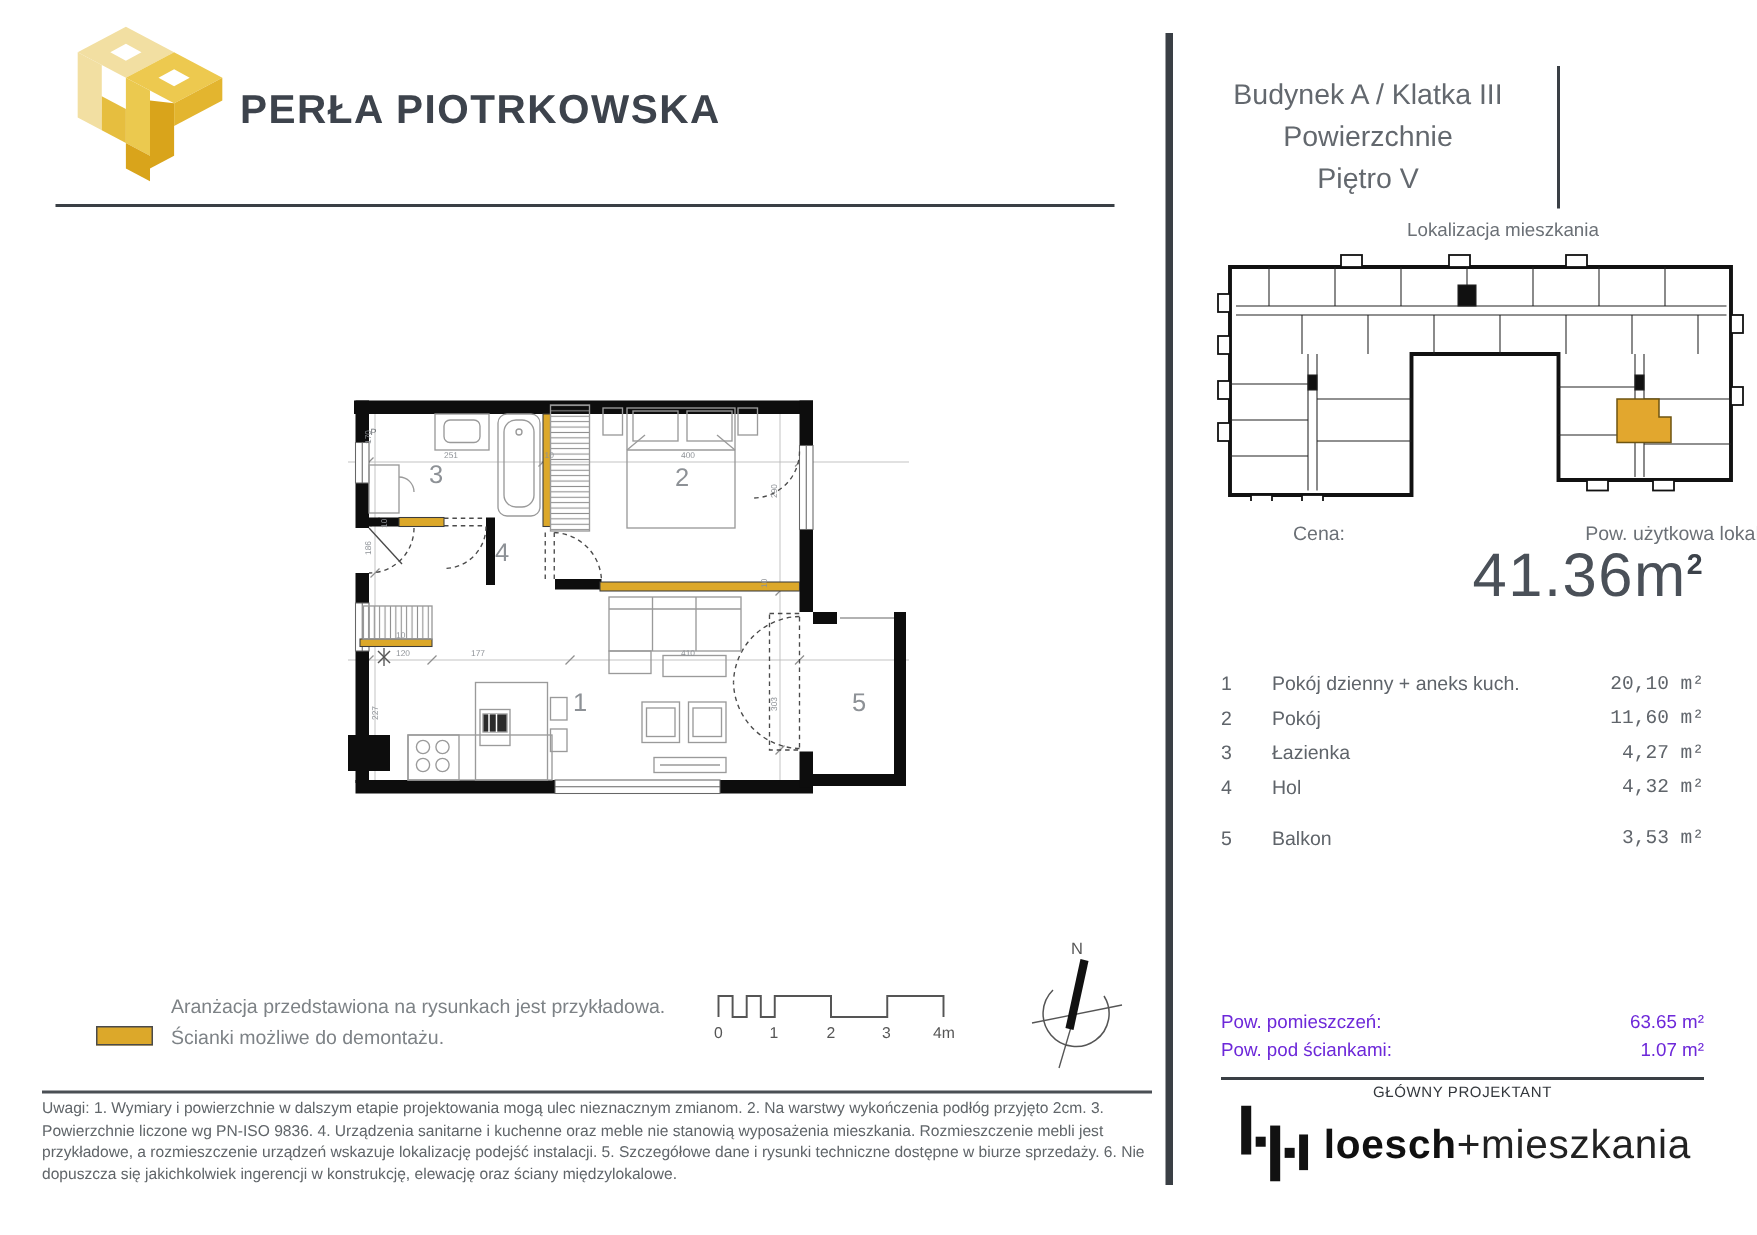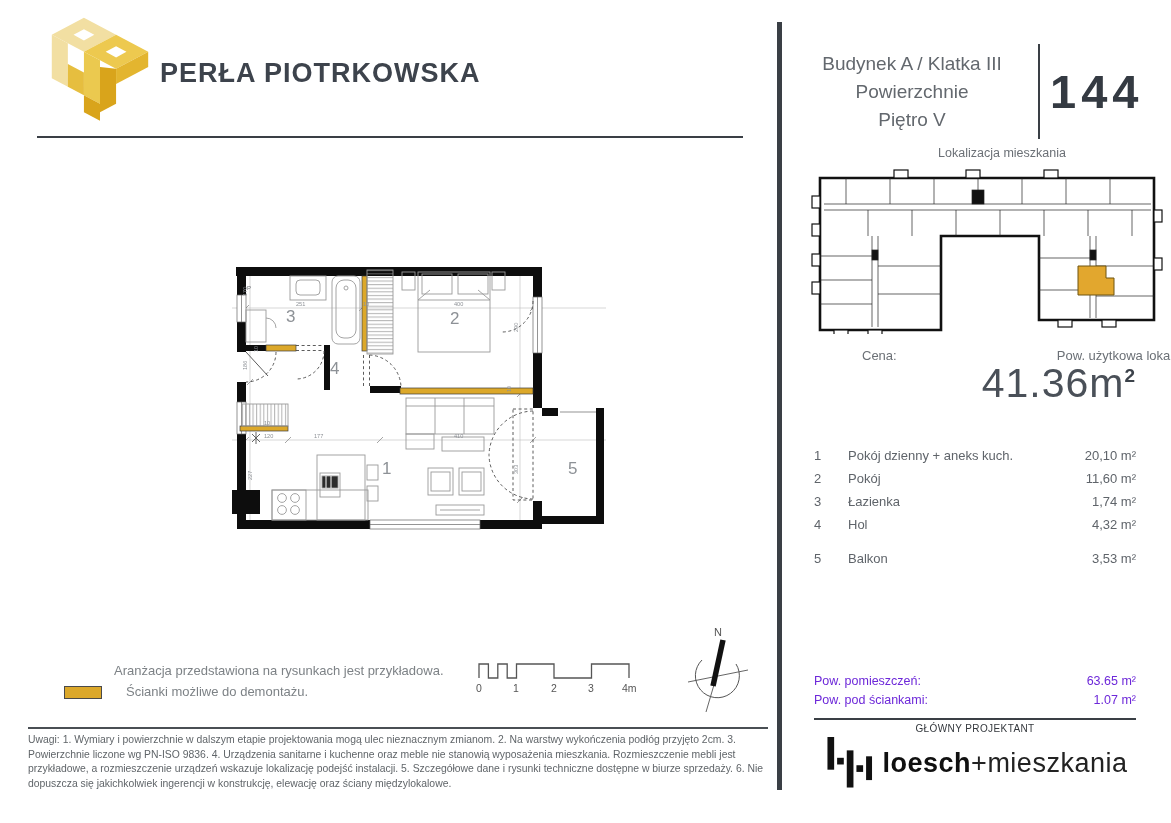--- a/index.html
+++ b/index.html
@@ -9,21 +9,21 @@
 
   
   .brand-logo { position:absolute; left:48px; top:10px; }
   .brand-title { position:absolute; left:160px; top:58px; font-size:27px; font-weight:bold;
                  color:#3d434c; letter-spacing:1px; }
   .brand-rule { position:absolute; left:37px; top:136px; width:706px; height:2px; background:#3a3f45; }
 
   .plan-svg { position:absolute; left:230px; top:258px; }
 
   .legend-note1 { position:absolute; left:114px; top:663px; font-size:13px; color:#7d8286; }
-  .legend-row2 { position:absolute; left:64px; top:684px; display:flex; align-items:flex-end;gap:12px; }
+  .legend-row2 { position:absolute; left:64px; top:684px; display:flex; align-items:flex-start; }
   .legend-swatch { width:38px; height:13px; background:#DCA82A; border:1px solid #4a4a4a; margin-right:12px; }
   .legend-note2 { font-size:13px; color:#7d8286; }
 
   .scalebar-svg { position:absolute; left:474px; top:648px; }
   .compass-svg { position:absolute; left:682px; top:624px; }
 
   .foot-rule { position:absolute; left:28px; top:727px; width:740px; height:2px; background:#4a4f54; }
   .footnote { position:absolute; left:28px; top:733px; width:739px; font-size:10.4px;
               line-height:1.4; color:#606569; }
 
@@ -44,21 +44,21 @@
                justify-content:space-between; font-size:13px; color:#6b7076;margin-left:48px; }
   .area-value { position:absolute; left:814px; top:360px; width:322px; text-align:right;
                 font-size:41px; font-weight:300; color:#4a5058; letter-spacing:1px; }
   .area-value sup { font-size:19px; font-weight:bold; color:#3c424a; }
 
   .rooms-table { position:absolute; left:814px; top:444px; width:322px; font-size:13px; color:#5f646a; }
   .room-row { display:flex; height:23px; align-items:center; }
   .room-row.gap { margin-top:11px; }
   .room-no { width:34px; }
   .room-name { flex:1; }
-  .room-area { text-align:right; }
+  .room-area { text-align:right;font-family:Liberation Mono, monospace; }
 
   .totals { position:absolute; left:814px; top:674px; width:322px; font-size:12.5px; color:#6d28d9; }
   .totals-row { display:flex; justify-content:space-between; height:19px; }
 
   .totals-rule { position:absolute; left:814px; top:718px; width:322px; height:2px; background:#3a3f45; }
   .designer-heading { position:absolute; left:814px; top:723px; width:322px; text-align:center;
                       font-size:10px; letter-spacing:0.4px; color:#33373c; }
   .designer-logo { position:absolute; left:814px; top:737px; width:322px; display:flex;
                    justify-content:center; align-items:center; }
   .designer-name { font-size:27px; color:#101010; margin-left:8px; letter-spacing:0.5px; }
@@ -292,21 +292,20 @@
 
   <div class="divider"></div>
 
   <div class="unit-header">
     <div class="unit-meta">
       <div>Budynek A / Klatka III</div>
       <div>Powierzchnie</div>
       <div>Piętro V</div>
     </div>
     <div class="unit-vline"></div>
-    <div class="unit-number">144</div>
   </div>
 
   <div class="locator-title">Lokalizacja mieszkania</div>
 
   <svg class="locator-svg" width="362" height="172" viewBox="0 0 362 172">
     <path d="M14,16 H348 V158 H233 V74 H135 V168 H14 Z" fill="#ffffff" stroke="#111" stroke-width="2.6"></path>
 
     <g fill="#ffffff" stroke="#111" stroke-width="1.2">
       <rect x="6" y="34" width="8" height="12"></rect>
         <rect x="6" y="62" width="8" height="12"></rect>
@@ -376,21 +375,21 @@
       <span class="room-area">20,10 m²</span>
     </div>
     <div class="room-row">
       <span class="room-no">2</span>
       <span class="room-name">Pokój</span>
       <span class="room-area">11,60 m²</span>
     </div>
     <div class="room-row">
       <span class="room-no">3</span>
       <span class="room-name">Łazienka</span>
-      <span class="room-area">1,74 m²</span>
+      <span class="room-area">4,27 m²</span>
     </div>
     <div class="room-row">
       <span class="room-no">4</span>
       <span class="room-name">Hol</span>
       <span class="room-area">4,32 m²</span>
     </div>
     <div class="room-row gap">
       <span class="room-no">5</span>
       <span class="room-name">Balkon</span>
       <span class="room-area">3,53 m²</span>

